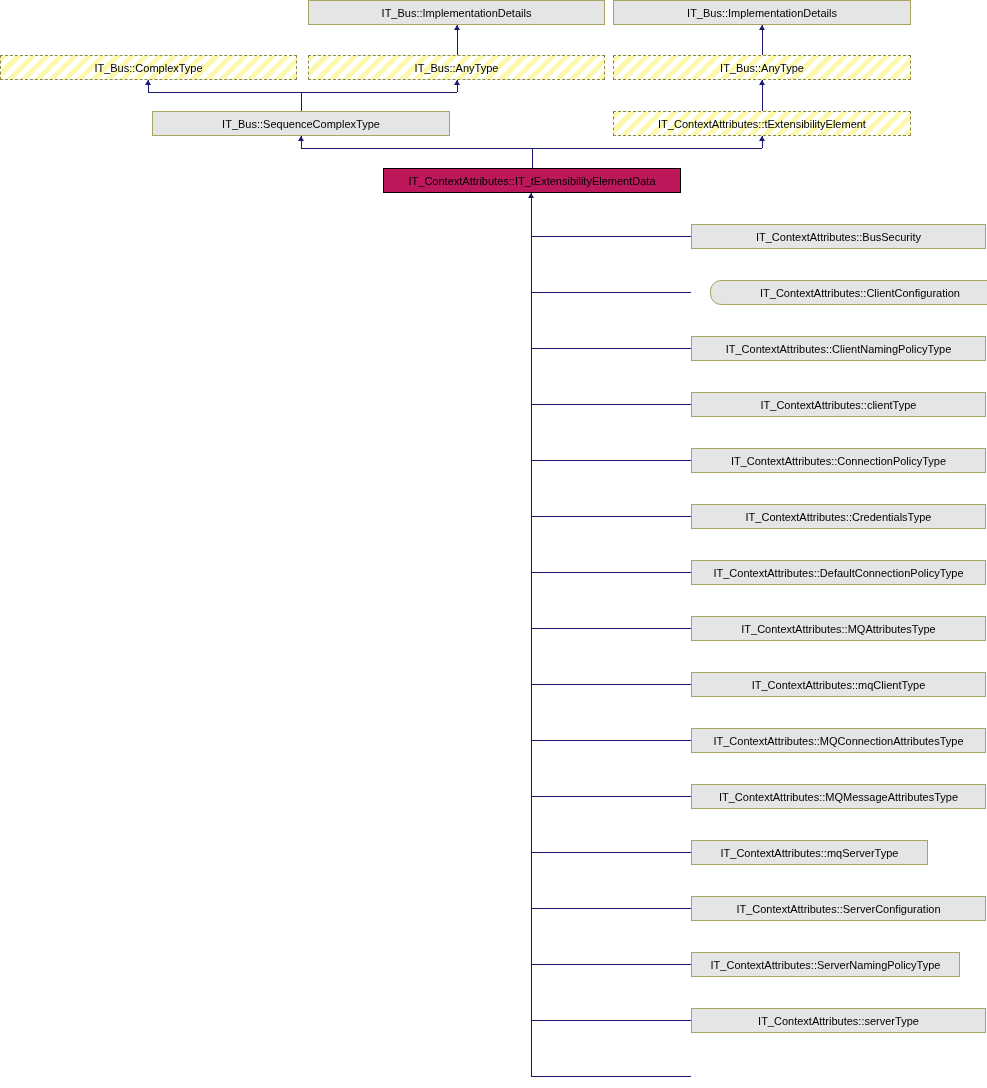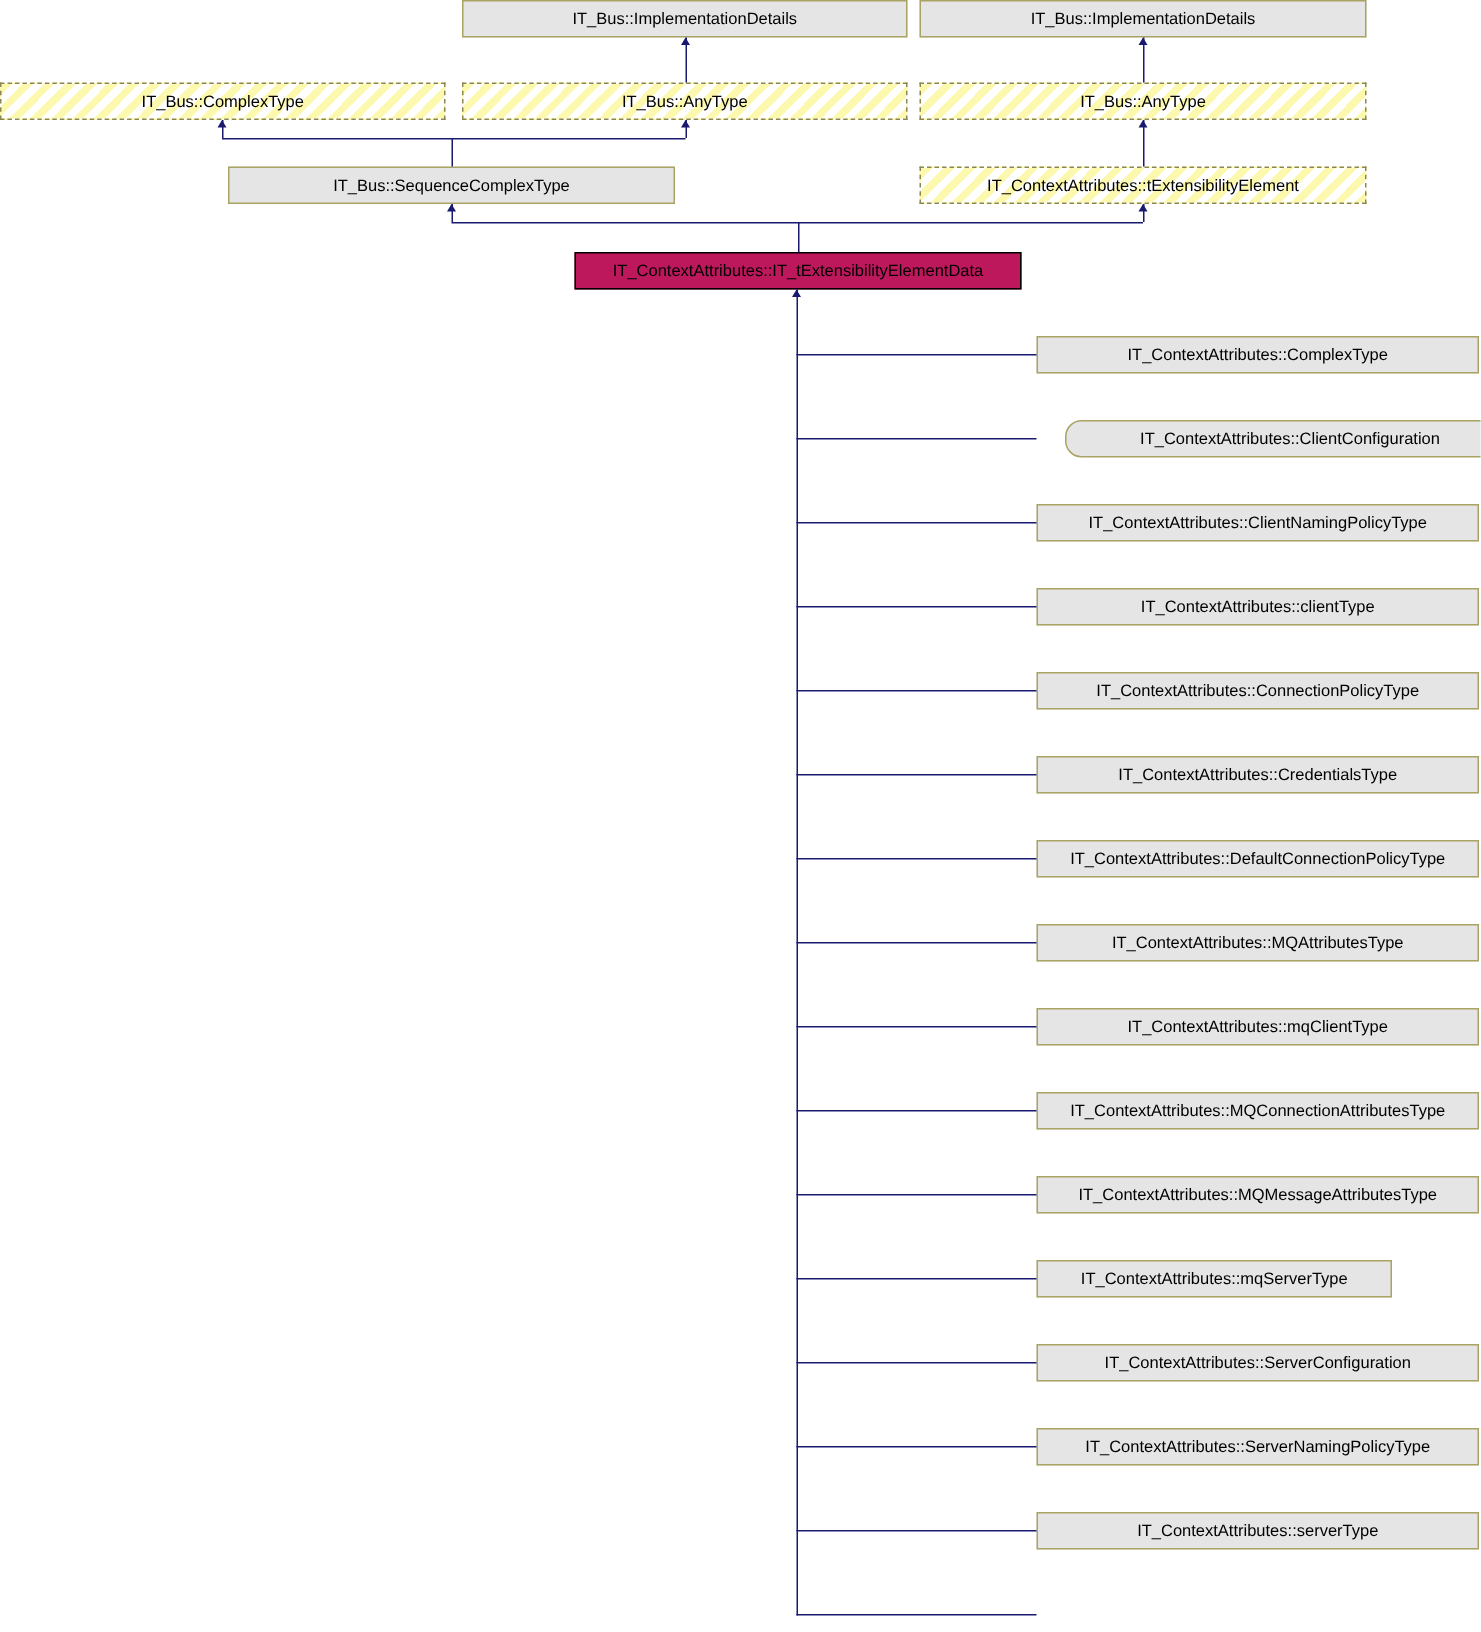--- a/index.html
+++ b/index.html
@@ -61,21 +61,21 @@
     <div class="edge v" style="left: 301px; top: 92px; height: 19px;"></div>
     <div class="edge v" style="left: 762px; top: 80px; height: 31px;"></div>
     <div class="arrow" style="left: 759px; top: 80px;"></div>
     <div class="node focus" style="left: 383px; top: 168px; width: 298px;">IT_ContextAttributes::IT_tExtensibilityElementData</div>
     <div class="edge h" style="left: 301px; top: 148px; width: 461px;"></div>
     <div class="edge v" style="left: 301px; top: 136px; height: 12px;"></div>
     <div class="arrow" style="left: 298px; top: 136px;"></div>
     <div class="edge v" style="left: 762px; top: 136px; height: 12px;"></div>
     <div class="arrow" style="left: 759px; top: 136px;"></div>
     <div class="edge v" style="left: 532px; top: 148px; height: 20px;"></div>
-    <div class="node solid" style="left: 691px; top: 224px; width: 295px;">IT_ContextAttributes::ComplexType</div>
+    <div class="node solid" style="left: 691px; top: 224px; width: 295px;">IT_ContextAttributes::BusSecurity</div>
     <div class="edge h" style="left: 531px; top: 236px; width: 160px;"></div>
     <div class="node solid" style="left: 710px; top: 280px; width: 300px; border-radius: 11px;">IT_ContextAttributes::ClientConfiguration</div>
     <div class="edge h" style="left: 531px; top: 292px; width: 160px;"></div>
     <div class="node solid" style="left: 691px; top: 336px; width: 295px;">IT_ContextAttributes::ClientNamingPolicyType</div>
     <div class="edge h" style="left: 531px; top: 348px; width: 160px;"></div>
     <div class="node solid" style="left: 691px; top: 392px; width: 295px;">IT_ContextAttributes::clientType</div>
     <div class="edge h" style="left: 531px; top: 404px; width: 160px;"></div>
     <div class="node solid" style="left: 691px; top: 448px; width: 295px;">IT_ContextAttributes::ConnectionPolicyType</div>
     <div class="edge h" style="left: 531px; top: 460px; width: 160px;"></div>
     <div class="node solid" style="left: 691px; top: 504px; width: 295px;">IT_ContextAttributes::CredentialsType</div>
@@ -87,21 +87,21 @@
     <div class="node solid" style="left: 691px; top: 672px; width: 295px;">IT_ContextAttributes::mqClientType</div>
     <div class="edge h" style="left: 531px; top: 684px; width: 160px;"></div>
     <div class="node solid" style="left: 691px; top: 728px; width: 295px;">IT_ContextAttributes::MQConnectionAttributesType</div>
     <div class="edge h" style="left: 531px; top: 740px; width: 160px;"></div>
     <div class="node solid" style="left: 691px; top: 784px; width: 295px;">IT_ContextAttributes::MQMessageAttributesType</div>
     <div class="edge h" style="left: 531px; top: 796px; width: 160px;"></div>
     <div class="node solid" style="left: 691px; top: 840px; width: 237px;">IT_ContextAttributes::mqServerType</div>
     <div class="edge h" style="left: 531px; top: 852px; width: 160px;"></div>
     <div class="node solid" style="left: 691px; top: 896px; width: 295px;">IT_ContextAttributes::ServerConfiguration</div>
     <div class="edge h" style="left: 531px; top: 908px; width: 160px;"></div>
-    <div class="node solid" style="left: 691px; top: 952px; width: 295px;">IT_ContextAttributes::ServerNamingPolicyType</div>
+    <div class="node solid" style="left: 691px; top: 952px; width: 269px;">IT_ContextAttributes::ServerNamingPolicyType</div>
     <div class="edge h" style="left: 531px; top: 964px; width: 160px;"></div>
     <div class="node solid" style="left: 691px; top: 1008px; width: 295px;">IT_ContextAttributes::serverType</div>
     <div class="edge h" style="left: 531px; top: 1020px; width: 160px;"></div>
     <div class="node solid" style="left: 691px; top: 1096px; width: 295px;">IT_ContextAttributes::TibrvType</div>
     <div class="edge h" style="left: 531px; top: 1076px; width: 160px;"></div>
     <div class="edge v" style="left: 531px; top: 193px; height: 884px;"></div>
     <div class="arrow" style="left: 528px; top: 193px;"></div>
   </div>
 
 </body></html>

